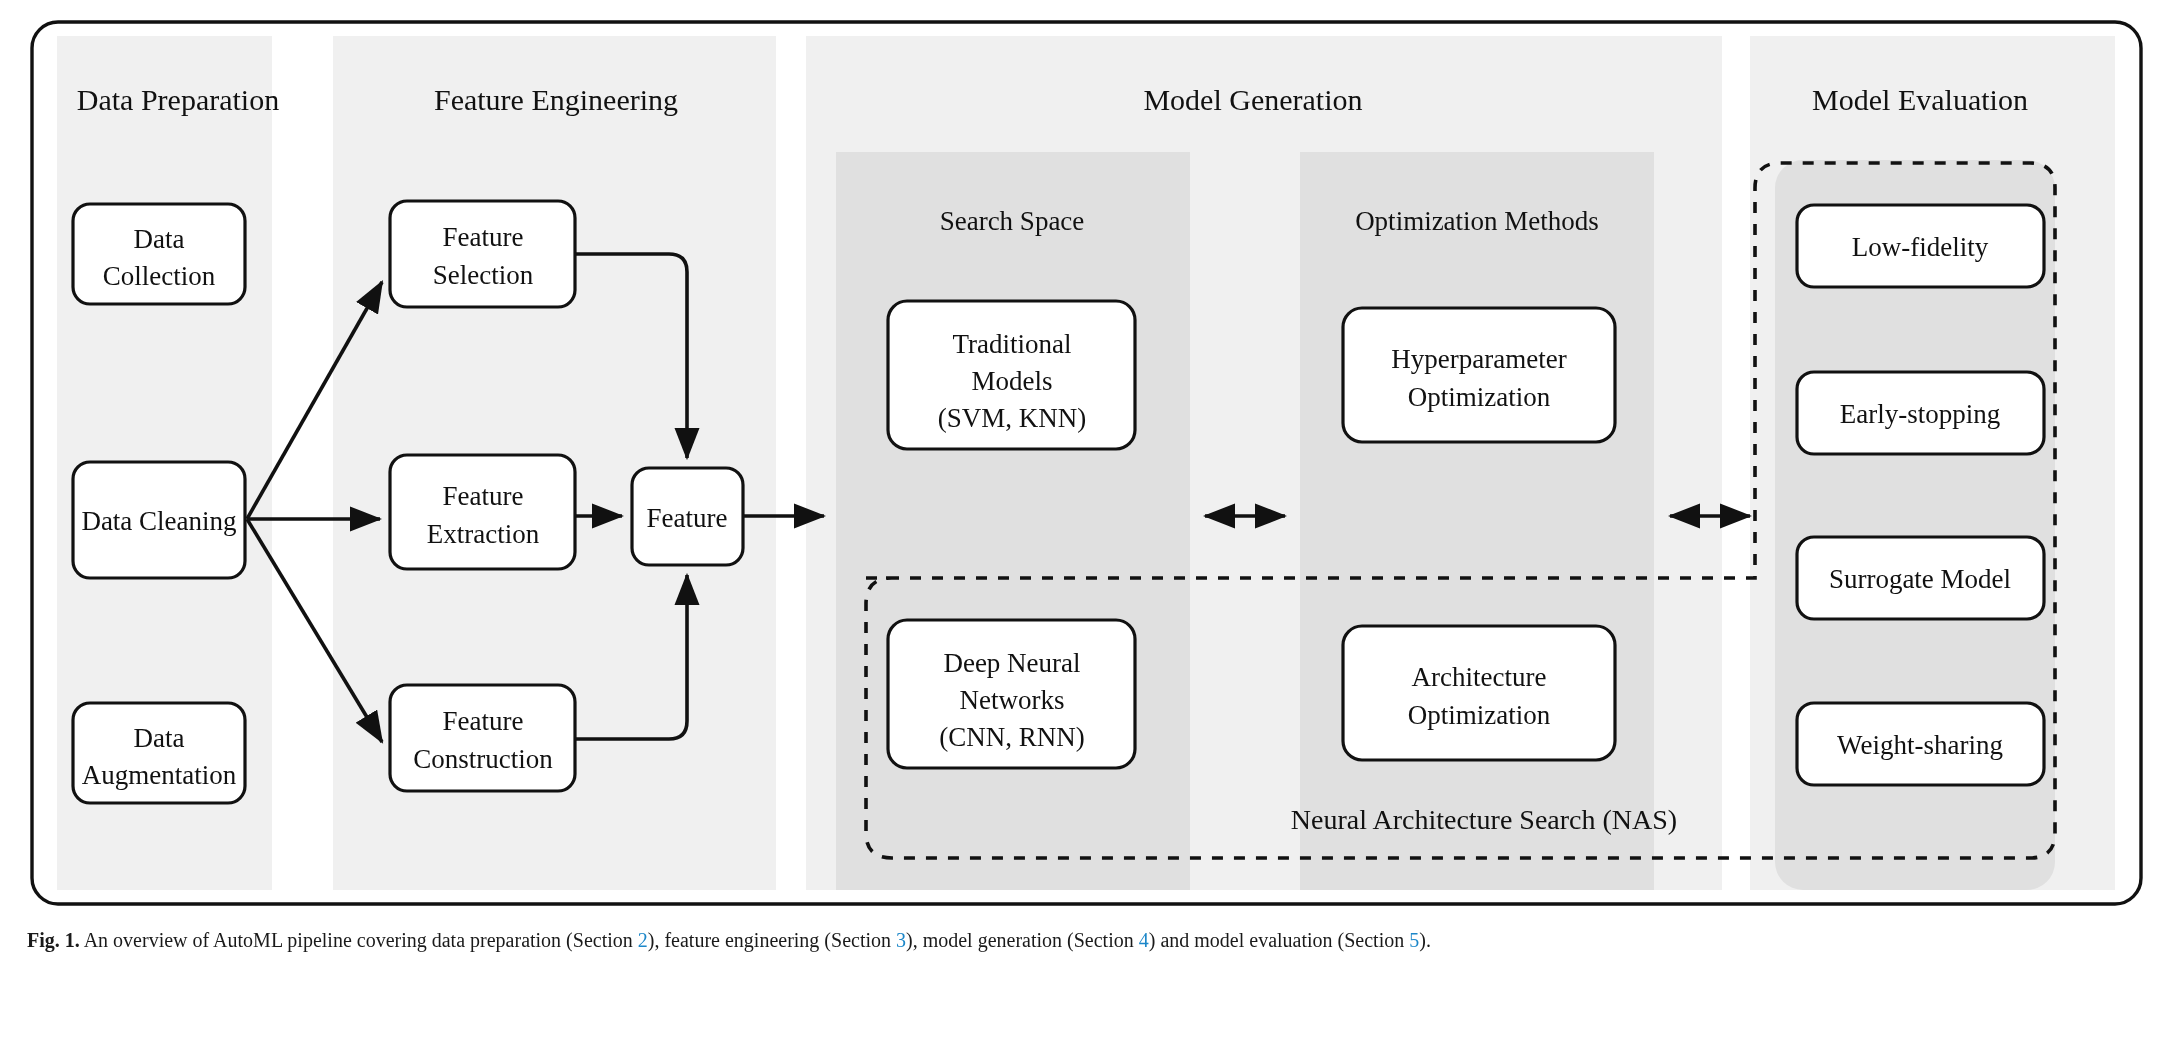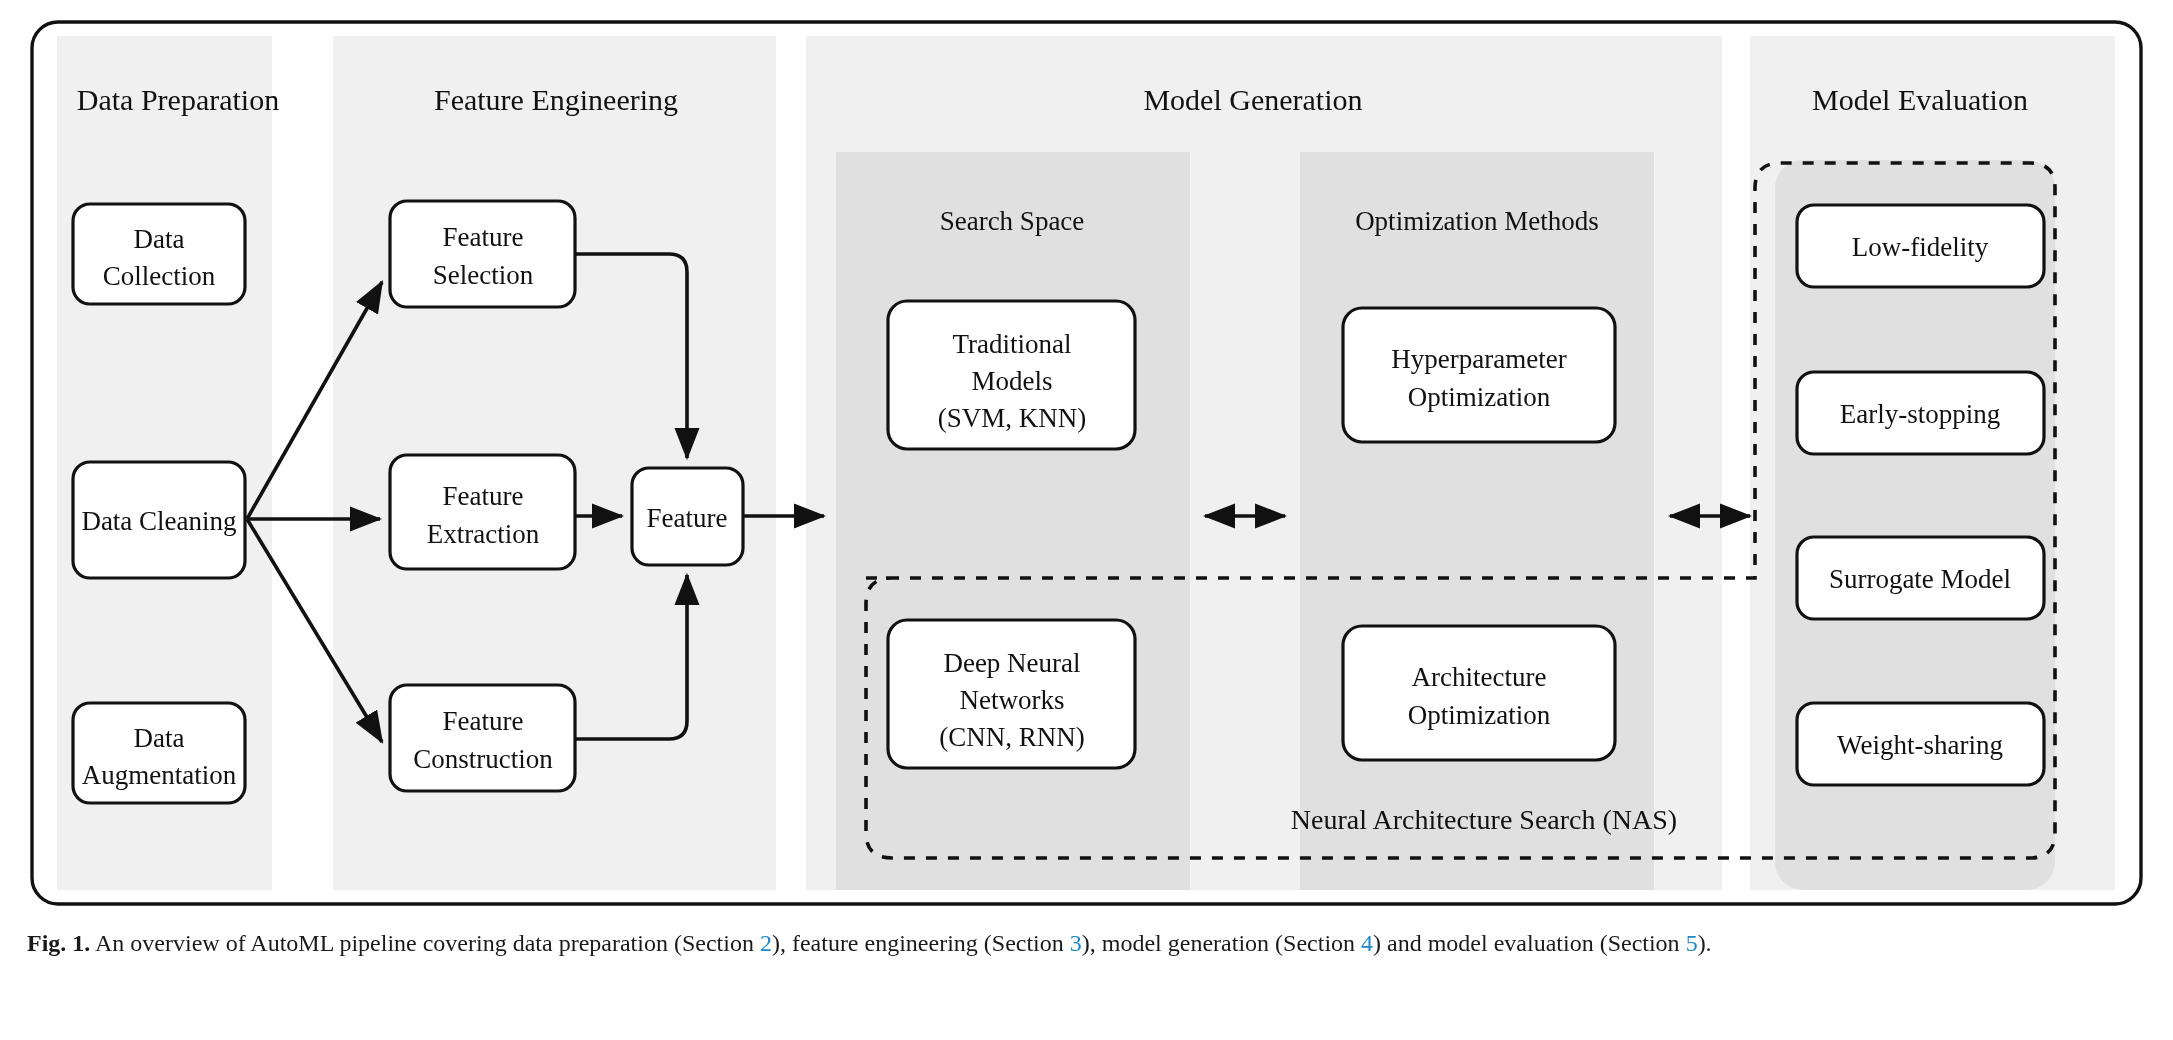--- a/index.html
+++ b/index.html
@@ -78,21 +78,21 @@
     stroke-dasharray: 11 11;
     stroke-linecap: butt;
   }
 
   #caption {
     position: absolute;
     left: 27px;
     top: 926px;
     width: 2120px;
     font-family: "Liberation Serif", "DejaVu Serif", serif;
-    font-size: 24px;
+    font-size: 20px;
     line-height: 1.42;
     color: #1a1a1a;
     text-align: justify;
     text-justify: inter-word;
   }
   #caption .fig-num {
     font-weight: bold;
   }
   #caption .sec-link {
     color: #1c87c9;

